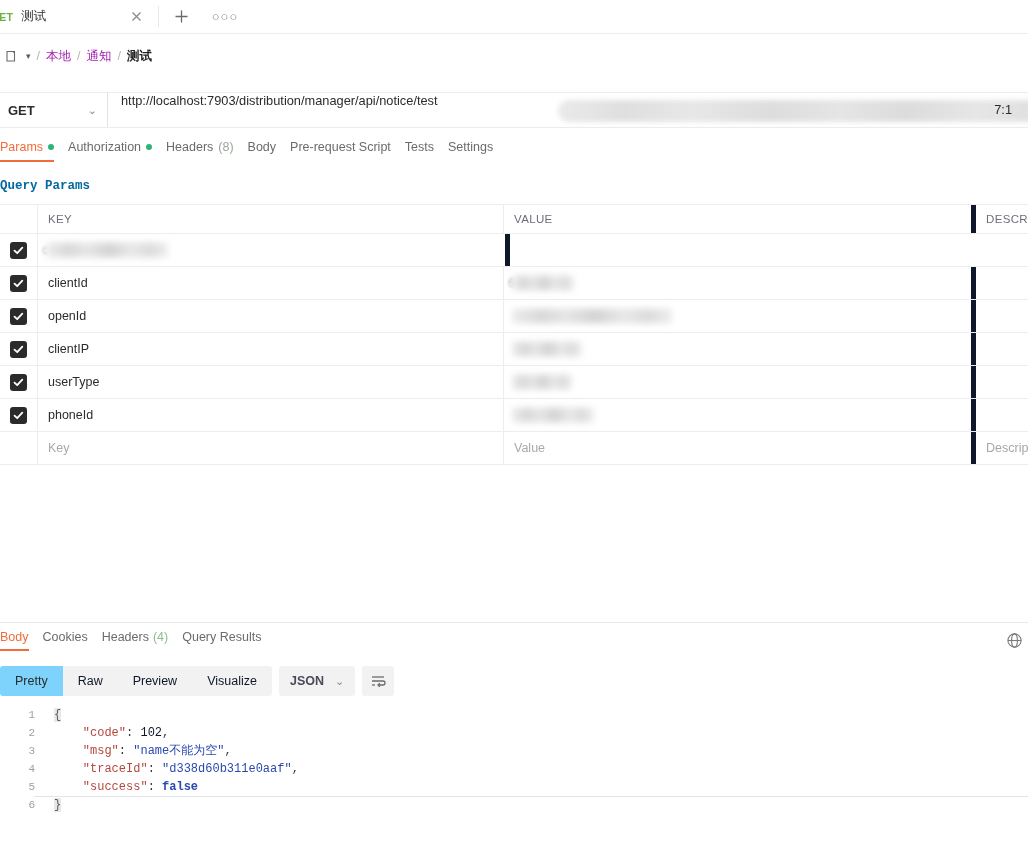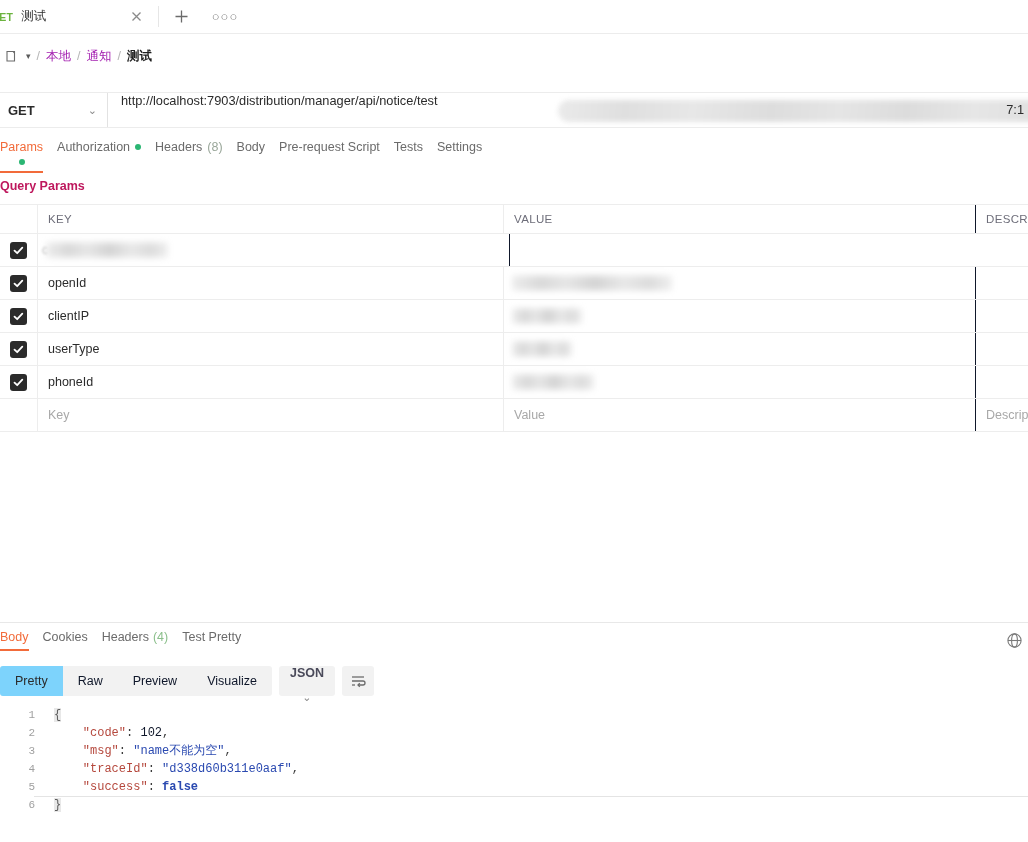--- a/index.html
+++ b/index.html
@@ -89,52 +89,52 @@
   }
   .url-redaction {
     position: absolute; left: 450px; top: 7px; width: 562px; height: 22px;
     border-radius: 11px;
     background: linear-gradient(95deg,#e9e9e9 0%,#dedede 12%,#e6e6e6 24%,#dcdcdc 38%,
                 #e4e4e4 50%,#dbdbdb 62%,#e5e5e5 74%,#dedede 86%,#e8e8e8 100%);
     filter: blur(2.5px);
     opacity: .95;
   }
   .url-tail {
-    position: absolute; right: 4px; top: 9px;
+    position: absolute; right: 16px; top: 9px;
     font-size: 12.8px; color: #2b2b2b;
   }
 
   
   .reqtabs {
     position: absolute; left: 0; top: 140px; width: 1028px; height: 28px;
     display: flex; align-items: flex-start; gap: 0;
     font-size: 12.5px;
   }
   .reqtab {
     display: flex; align-items: center; gap: 5px;
     padding: 0 14px 8px 0;
     color: #6b6b6b; white-space: nowrap;
     position: relative;
   }
-  .reqtab:first-child { padding-left: 0; flex-direction: column; }
+  .reqtab:first-child { padding-left: 0; }
   .reqtab.active { color: #f26b3a; }
   .reqtab.active::after {
     content: ""; position: absolute; left: -6px; right: 14px; bottom: 0;
     height: 2px; background: #f26b3a;
   }
   .reqtab .dot {
     width: 6px; height: 6px; border-radius: 50%; background: #2bb673;
     display: inline-block;
   }
   .reqtab .count { color: #9aa79a; }
 
   
   .qp-label {
     position: absolute; left: 0; top: 179px;
-    font-size: 12.5px; font-weight: 700; color: #be185d;
+    font-size: 12.5px; font-weight: 700; color: #0369a1; font-family: Liberation Mono, monospace;
   }
 
   
   .ptable {
     position: absolute; left: 0; top: 204px; width: 1028px;
     border-top: 1px solid #ededed;
   }
   .prow {
     display: flex; align-items: stretch;
     height: 33px;
@@ -150,21 +150,21 @@
     flex: 0 0 466px; width: 466px;
     display: flex; align-items: center;
     padding-left: 10px;
     border-right: 1px solid #ededed;
     overflow: hidden;
   }
   .pcell-val {
     flex: 0 0 472px; width: 472px;
     display: flex; align-items: center;
     padding-left: 10px;
-    border-right: 1px solid #0f172a;
+    border-right: 5px solid #0f172a;
     position: relative; overflow: hidden;
   }
   .pcell-desc {
     flex: 1;
     display: flex; align-items: center;
     padding-left: 10px;
     overflow: hidden;
   }
   .prow.head .pcell-key,
   .prow.head .pcell-val,
@@ -242,21 +242,21 @@
   }
   .seg-item {
     display: flex; align-items: center; padding: 0 15px;
     font-size: 12.5px; color: #0f172a;
   }
   .seg-item.active { background: #7dd3fc; color: #2b2b2b; }
   .fmt-select {
     display: flex; align-items: center; gap: 11px;
     height: 30px; padding: 0 11px;
     background: #f2f2f2; border-radius: 3px;
-    font-size: 12.5px; font-weight: 700; color: #4a4a5a; flex-direction: column;
+    font-size: 12.5px; font-weight: 700; color: #4a4a5a;
   }
   .fmt-select .chev { font-weight: 400; color: #8a8a8a; font-size: 11px; }
   .wrap-btn {
     width: 32px; height: 30px;
     background: #f2f2f2; border-radius: 3px;
     display: flex; align-items: center; justify-content: center;
     color: #6b6b6b;
   }
 
   
@@ -381,74 +381,89 @@
           </svg>
       </span>
     </div>
     <div class="pcell-val">
       <span class="redact-ghost">c</span>
       <span class="redact w1"></span>
     </div>
     <div class="pcell-desc"></div>
   </div>
 
-
   <div class="prow">
     <div class="pcell-chk">
       <span class="chk">
         <svg width="11" height="11" viewBox="0 0 11 11">
             <path d="M1.5 5.6 L4.2 8.2 L9.3 2.6" stroke="#fff" stroke-width="1.8" fill="none" stroke-linecap="round" stroke-linejoin="round"></path>
           </svg>
       </span>
     </div>
-    <div class="pcell-key">openId</div>
+    <div class="pcell-key">clientId</div>
     <div class="pcell-val">
-      <span class="redact w3"></span>
+      <span class="redact-ghost">6</span>
+      <span class="redact w2"></span>
     </div>
     <div class="pcell-desc"></div>
   </div>
 
   <div class="prow">
     <div class="pcell-chk">
       <span class="chk">
         <svg width="11" height="11" viewBox="0 0 11 11">
             <path d="M1.5 5.6 L4.2 8.2 L9.3 2.6" stroke="#fff" stroke-width="1.8" fill="none" stroke-linecap="round" stroke-linejoin="round"></path>
           </svg>
       </span>
     </div>
-    <div class="pcell-key">clientIP</div>
+    <div class="pcell-key">openId</div>
     <div class="pcell-val">
-      <span class="redact w4"></span>
+      <span class="redact w3"></span>
     </div>
     <div class="pcell-desc"></div>
   </div>
 
   <div class="prow">
     <div class="pcell-chk">
       <span class="chk">
         <svg width="11" height="11" viewBox="0 0 11 11">
             <path d="M1.5 5.6 L4.2 8.2 L9.3 2.6" stroke="#fff" stroke-width="1.8" fill="none" stroke-linecap="round" stroke-linejoin="round"></path>
           </svg>
       </span>
     </div>
-    <div class="pcell-key">userType</div>
+    <div class="pcell-key">clientIP</div>
     <div class="pcell-val">
-      <span class="redact w6"></span>
+      <span class="redact w4"></span>
     </div>
     <div class="pcell-desc"></div>
   </div>
 
   <div class="prow">
     <div class="pcell-chk">
       <span class="chk">
         <svg width="11" height="11" viewBox="0 0 11 11">
             <path d="M1.5 5.6 L4.2 8.2 L9.3 2.6" stroke="#fff" stroke-width="1.8" fill="none" stroke-linecap="round" stroke-linejoin="round"></path>
           </svg>
       </span>
     </div>
+    <div class="pcell-key">userType</div>
+    <div class="pcell-val">
+      <span class="redact w6"></span>
+    </div>
+    <div class="pcell-desc"></div>
+  </div>
+
+  <div class="prow">
+    <div class="pcell-chk">
+      <span class="chk">
+        <svg width="11" height="11" viewBox="0 0 11 11">
+            <path d="M1.5 5.6 L4.2 8.2 L9.3 2.6" stroke="#fff" stroke-width="1.8" fill="none" stroke-linecap="round" stroke-linejoin="round"></path>
+          </svg>
+      </span>
+    </div>
     <div class="pcell-key">phoneId</div>
     <div class="pcell-val">
       <span class="redact w5"></span>
     </div>
     <div class="pcell-desc"></div>
   </div>
 
   <div class="prow empty">
     <div class="pcell-chk"></div>
     <div class="pcell-key">Key</div>
@@ -464,21 +479,21 @@
     <span>Body</span>
   </div>
   <div class="resptab">
     <span>Cookies</span>
   </div>
   <div class="resptab">
     <span>Headers</span>
     <span class="count">(4)</span>
   </div>
   <div class="resptab">
-    <span>Test Pretty</span>
+    <span>Query Results</span>
   </div>
 </div>
 
 <div class="globe-btn">
   <svg width="17" height="17" viewBox="0 0 17 17">
     <circle cx="8.5" cy="8.5" r="6.6" fill="none" stroke="#7a7a7a" stroke-width="1.1"></circle>
     <ellipse cx="8.5" cy="8.5" rx="2.9" ry="6.6" fill="none" stroke="#7a7a7a" stroke-width="1.1"></ellipse>
     <path d="M2 8.5 H15" stroke="#7a7a7a" stroke-width="1.1"></path>
   </svg>
 </div>

